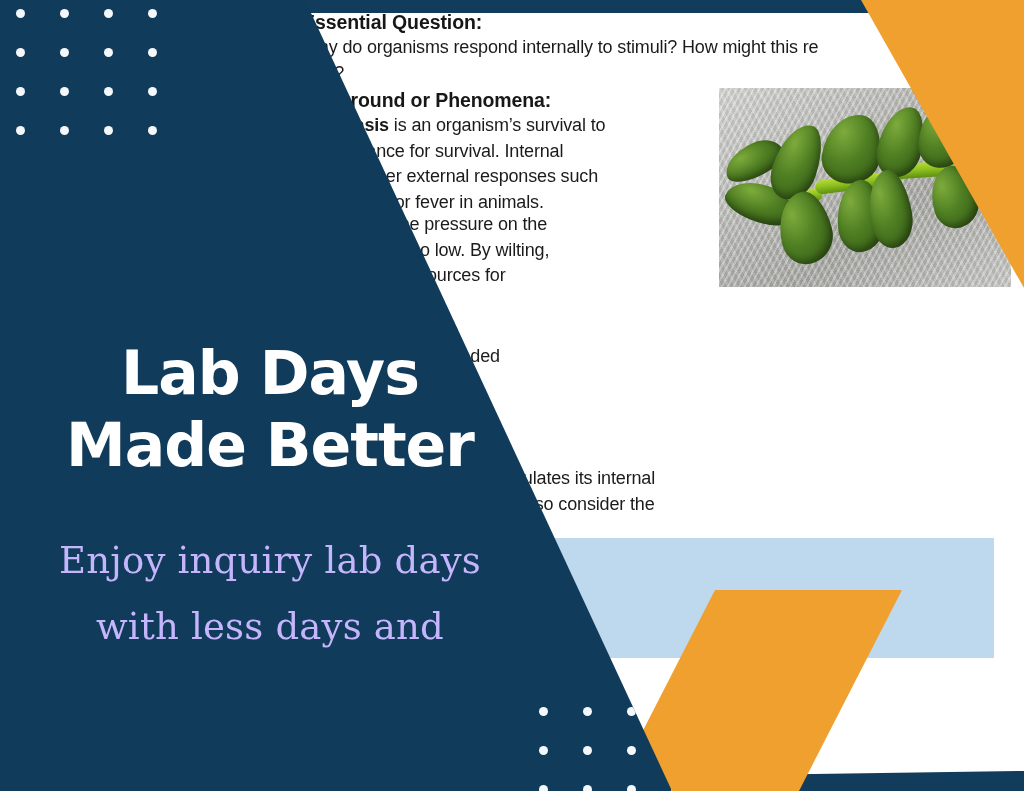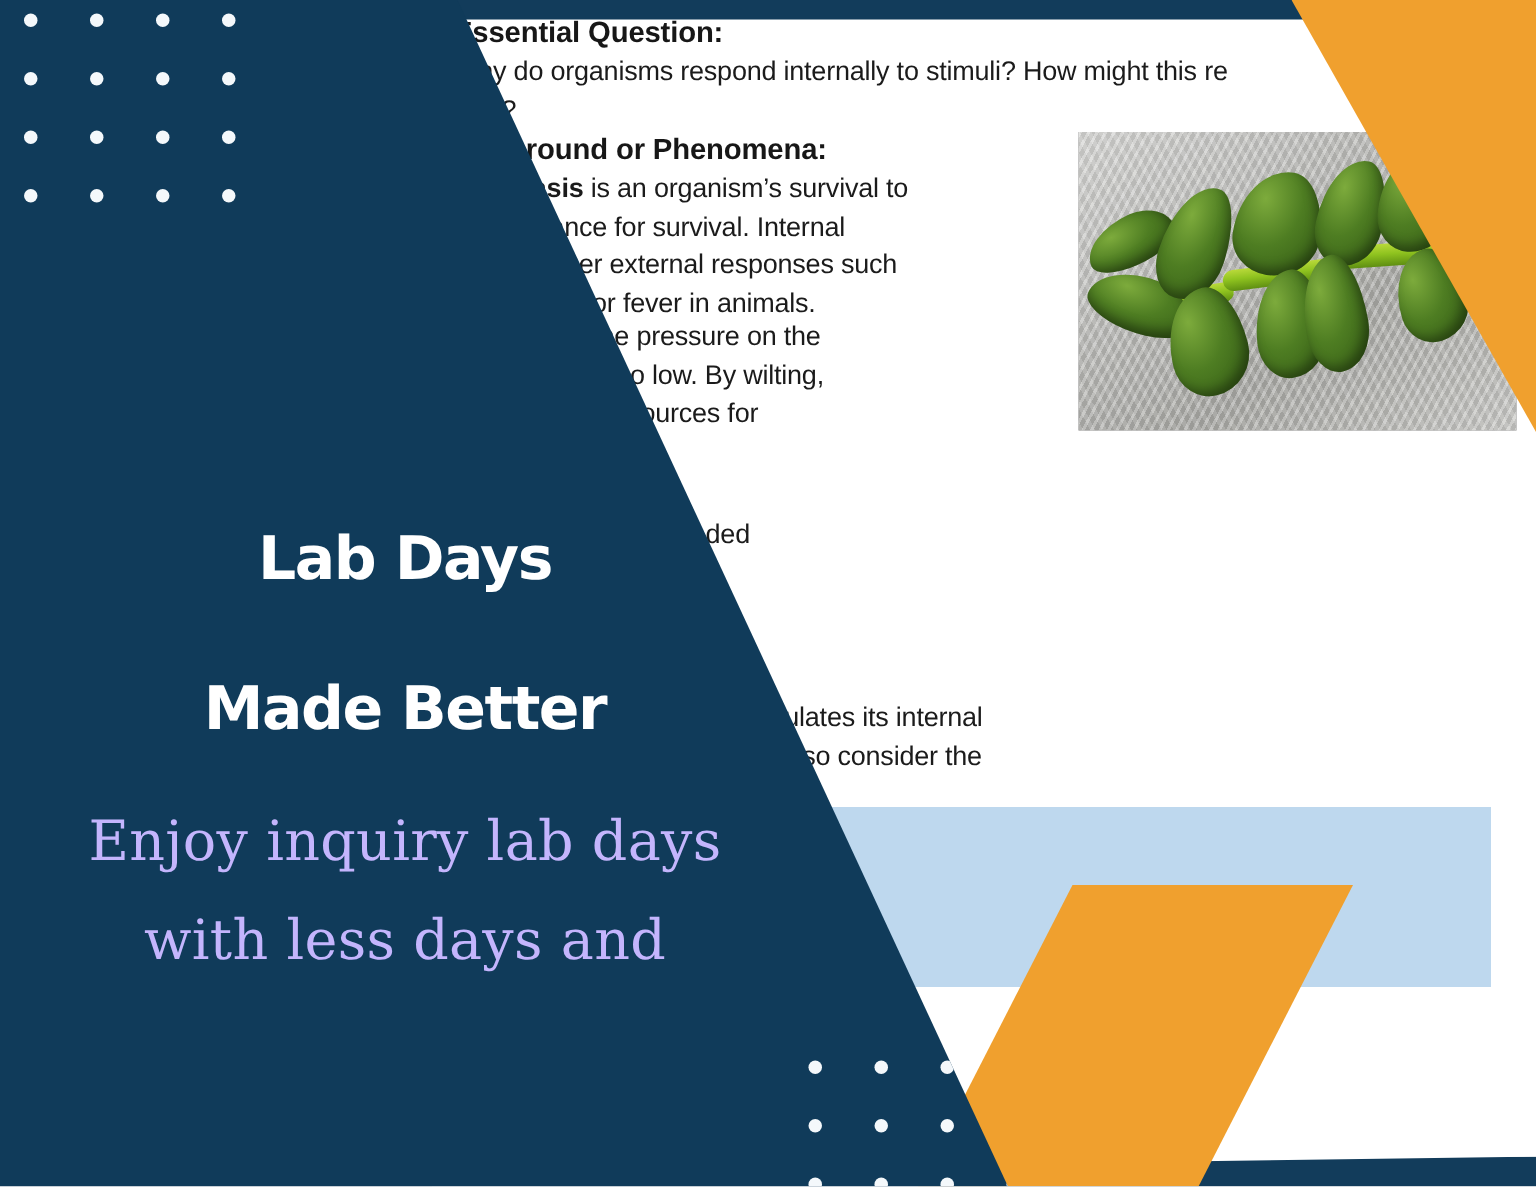--- a/index.html
+++ b/index.html
@@ -134,25 +134,25 @@
     grid-template-rows:repeat(3, 9px);
   }
 
   .headline{
     position:absolute; left:0; top:337px;
     width:540px;
     text-align:center;
     color:#ffffff;
     font-family:"DejaVu Sans", sans-serif;
     font-weight:bold;
-    font-size:40px;
+    font-size:60px;
     line-height:72px;
     letter-spacing:-1px;
   }
-  .headline .l2{ display:block;margin-top:28px; }
+  .headline .l2{ display:block; }
 
   .subhead{
     position:absolute; left:0; top:528px;
     width:540px;
     text-align:center;
     color:#c4b5fd;
     font-family:"DejaVu Serif", serif;
     font-weight:normal;
     font-size:37px;
     line-height:66px;

